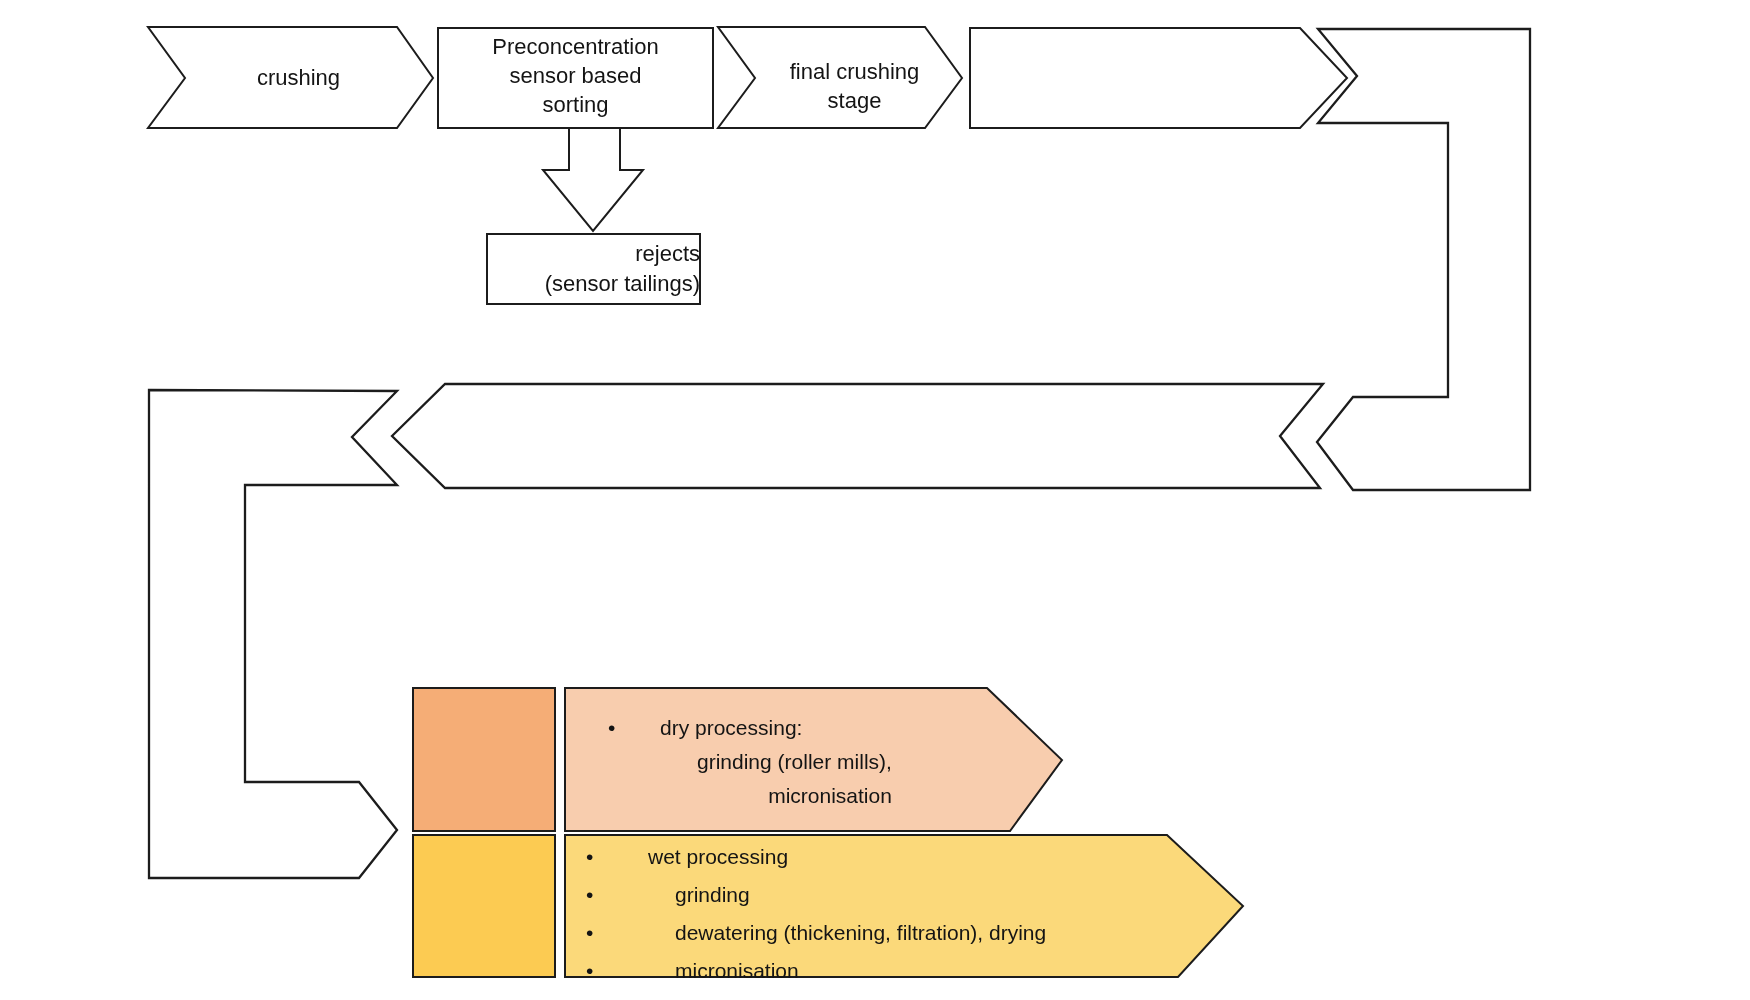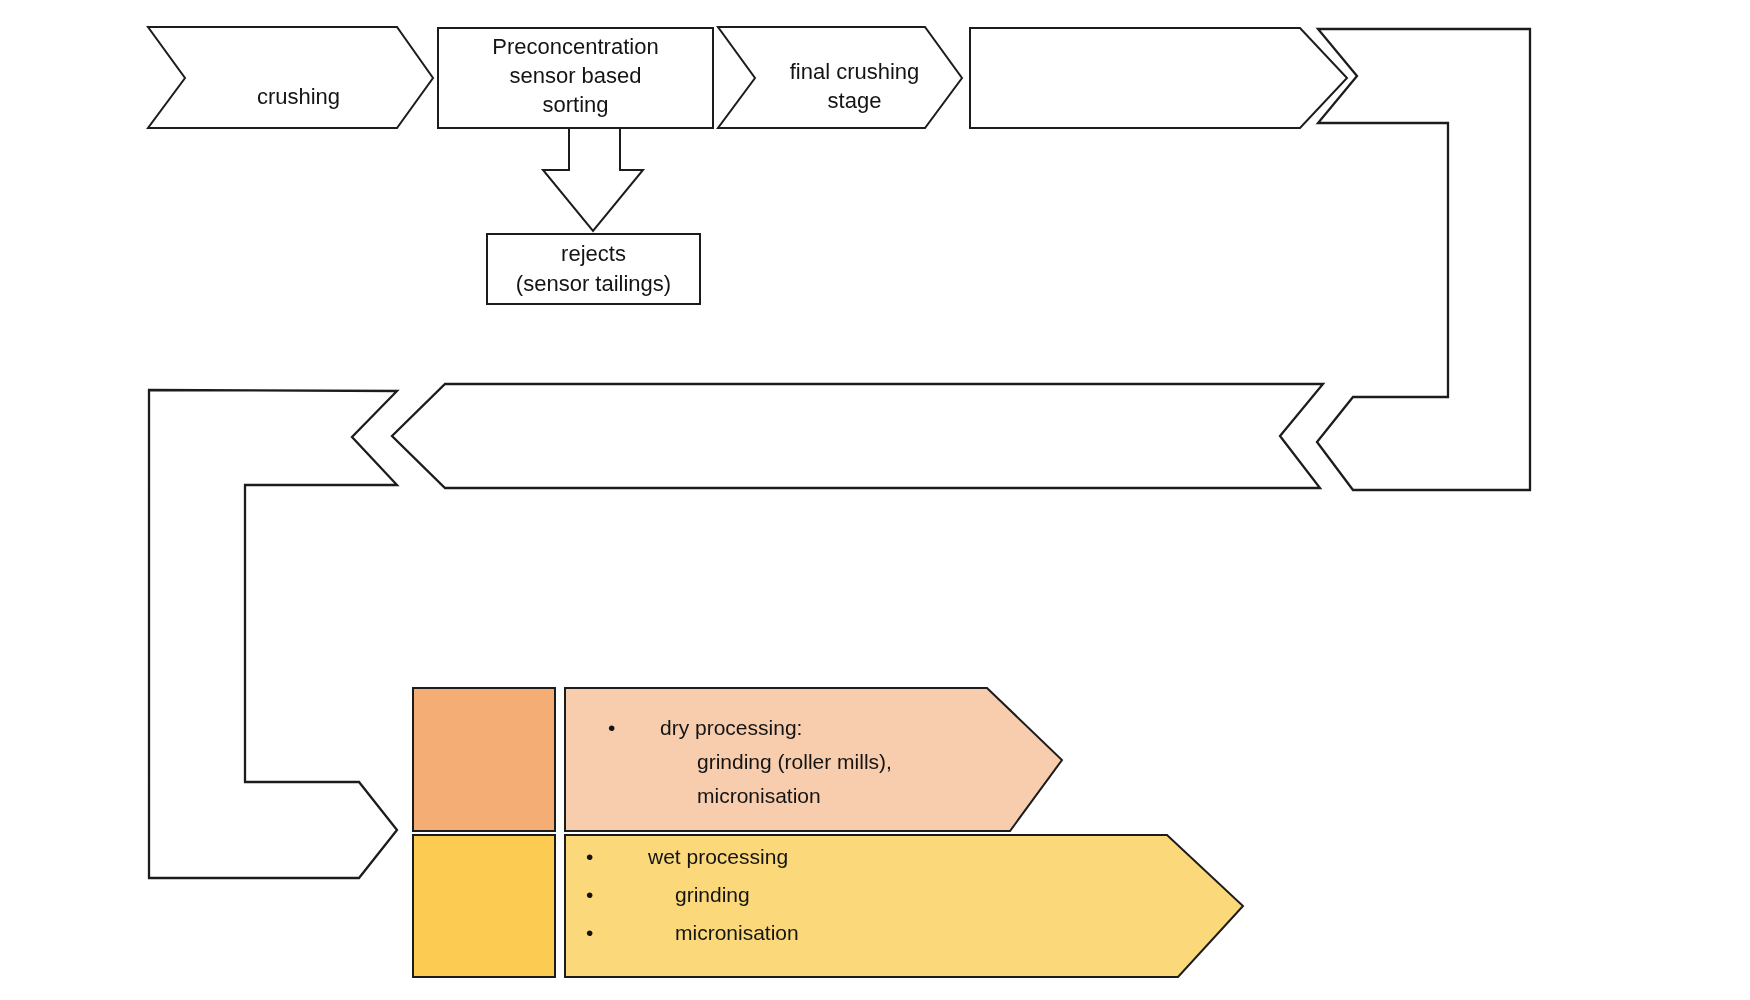--- a/index.html
+++ b/index.html
@@ -21,34 +21,34 @@
     position: absolute;
     display: flex;
     align-items: center;
     justify-content: center;
     text-align: center;
     font-size: 22px;
     line-height: 29px;
   }
   .lbl .inner { display: block; }
 
-  .crushing-lbl      { left: 186px; top: 27px;  width: 225px; height: 100px; margin-top: 19px; }
+  .crushing-lbl      { left: 186px; top: 27px;  width: 225px; height: 100px; }
   .preconc-lbl       { left: 438px; top: 24px;  width: 275px; height: 102px; align-items: center; }
   .preconc-lbl .inner{ width: 200px; }
   .final-lbl         { left: 757px; top: 27px;  width: 195px; height: 117px; }
   .final-lbl .inner  { width: 155px; }
-  .rejects-lbl       { left: 487px; top: 236px; width: 213px; height: 66px; flex-direction: column; line-height: 30px; }
+  .rejects-lbl       { left: 487px; top: 236px; width: 213px; height: 66px; flex-direction: column; line-height: 30px; align-items: flex-end; }
 
   .bullets { position: absolute; font-size: 21px; white-space: nowrap; }
   .bullets .line { display: block; }
   .bullet { display: inline-block; text-align: left; }
 
   .dry-text  { left: 600px; top: 711px; line-height: 34px; }
   .dry-text .bullet { margin-left: 8px; width: 52px; }
-  .dry-text .sub    { padding-left: 97px; }
+  .dry-text .sub    { padding-left: 97px; text-align: right; }
 
   .wet-text  { left: 578px; top: 838px; line-height: 38px; }
   .wet-text .bullet  { margin-left: 8px; width: 62px; }
   .wet-text .bullet2 { margin-left: 8px; width: 89px; }
 </style>
 </head>
 <body>
 
 <div class="canvas">
 
@@ -102,17 +102,20 @@
   </div>
 
   <div class="bullets wet-text">
     <div class="line">
       <span class="bullet">•</span><span>wet processing</span>
     </div>
     <div class="line">
       <span class="bullet bullet2">•</span><span>grinding</span>
     </div>
     <div class="line">
+      <span class="bullet bullet2">•</span><span>dewatering (thickening, filtration), drying</span>
+    </div>
+    <div class="line">
       <span class="bullet bullet2">•</span><span>micronisation</span>
     </div>
   </div>
 
 </div>
 
 </body></html>

